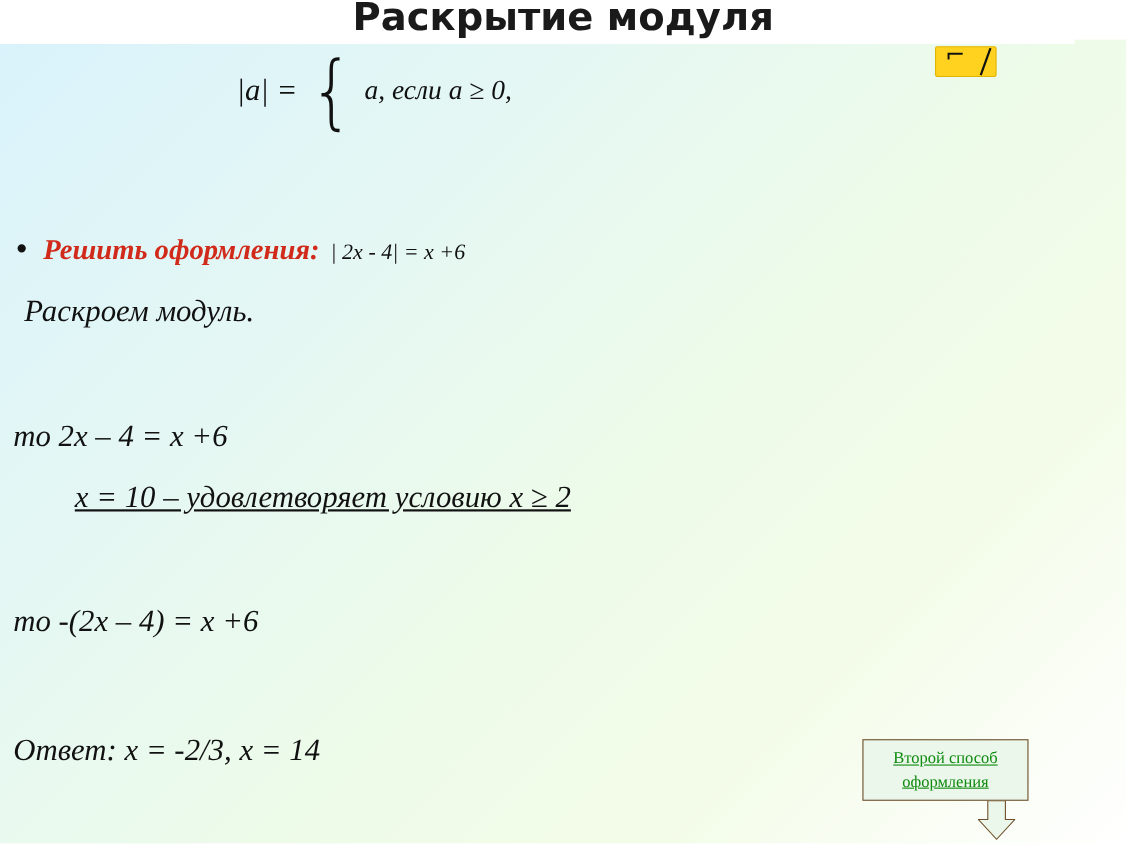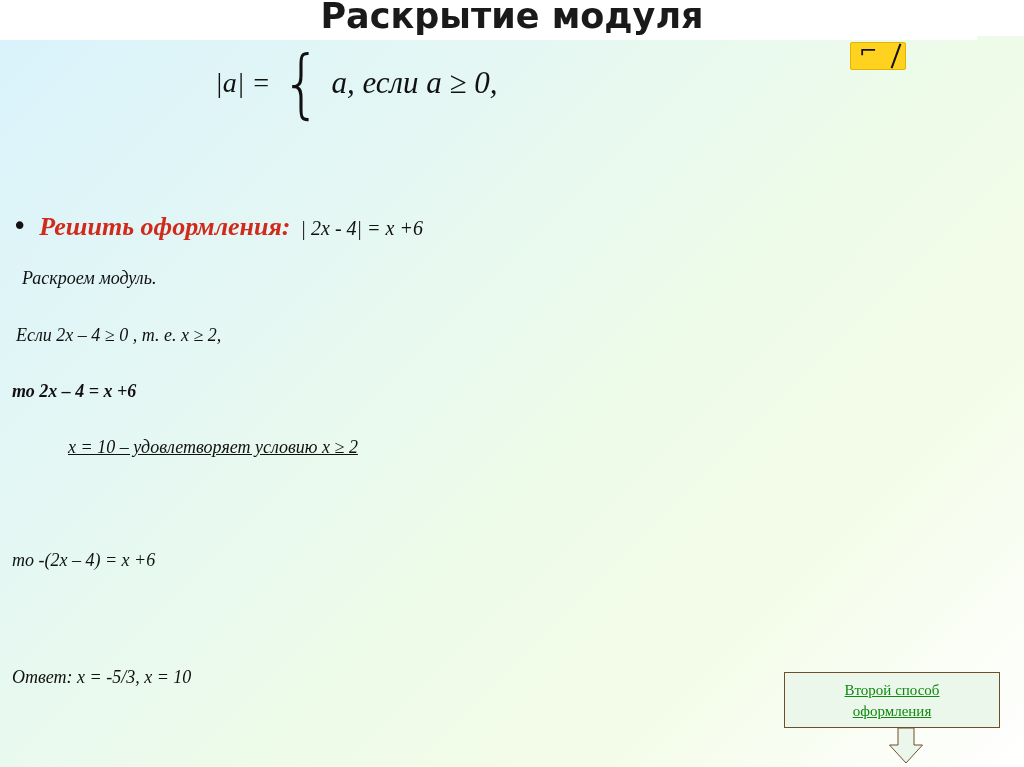--- a/index.html
+++ b/index.html
@@ -84,21 +84,21 @@
     transform: scaleX(0.85);
   }
   .cases {
     display: flex;
     flex-direction: column;
     justify-content: center;
     gap: 8px;
   }
   .case-line {
     white-space: nowrap;
-    font-size: 31px;
+    font-size: 25px;
   }
   
   .bullet-row {
     position: absolute;
     left: 12px;
     top: 212px;
     display: flex;
     align-items: baseline;
     white-space: nowrap;
   }
@@ -121,27 +121,27 @@
     font-family: "Liberation Serif", serif;
     font-style: italic;
     font-size: 20px;
     color: #111111;
   }
   
   .sol-line {
     position: absolute;
     font-family: "Liberation Serif", serif;
     font-style: italic;
-    font-size: 18px;
+    font-size: 28px;
     color: #111111;
     white-space: nowrap;
   }
   .l1 { left: 22px;  top: 268px; }
   .l2 { left: 16px;  top: 325px; }
-  .l3 { left: 12px;  top: 381px; font-weight: bold; }
+  .l3 { left: 12px;  top: 381px; }
   .l4 { left: 68px;  top: 437px; text-decoration: underline; }
   .l5 { left: 12px;  top: 494px; }
   .l6 { left: 12px;  top: 550px; }
   .l7 { left: 72px;  top: 608px; }
   .l8 { left: 12px;  top: 667px; }
   
   .yellow-tab {
     position: absolute;
     right: 118px;
     top: 42px;
@@ -167,21 +167,21 @@
     width: 2px;
     height: 26px;
     background: #111;
     transform: rotate(20deg);
   }
   
   .callout {
     position: absolute;
     left: 784px;
     top: 672px;
-    width: 216px;
+    width: 151px;
     height: 56px;
     background: #eaf7ea;
     border: 1px solid #6f4f2a;
     box-sizing: border-box;
     display: flex;
     flex-direction: column;
     align-items: center;
     justify-content: center;
     padding-top: 2px;
   }
@@ -225,25 +225,24 @@
     </div>
   </div>
 
   <div class="bullet-row">
     <span class="bullet-dot">•</span>
     <span class="task-label">Решить оформления:</span>
     <span class="task-eq">| 2x - 4| = x +6</span>
   </div>
 
   <div class="sol-line l1">Раскроем модуль.</div>
-  <div class="sol-line l2">Если 2x – 4 ≥ 0 , т. е.  x ≥ 2,</div>
   <div class="sol-line l3">то   2x – 4 = x +6</div>
   <div class="sol-line l4">x = 10 – удовлетворяет условию x ≥ 2</div>
   <div class="sol-line l6">то   -(2x – 4) = x +6</div>
-  <div class="sol-line l8">Ответ: x = -5/3, x = 10</div>
+  <div class="sol-line l8">Ответ: x = -2/3, x = 14</div>
 
   <div class="callout">
     <span>Второй способ</span>
     <span>оформления</span>
   </div>
 
   <div class="arrow-down">
     <svg width="34" height="36" viewBox="0 0 34 36">
       <path d="M9 0 L9 17 L0.5 17 L17 35 L33.5 17 L25 17 L25 0 Z" fill="#eaf7ea" stroke="#6f4f2a" stroke-width="1"></path>
     </svg>

